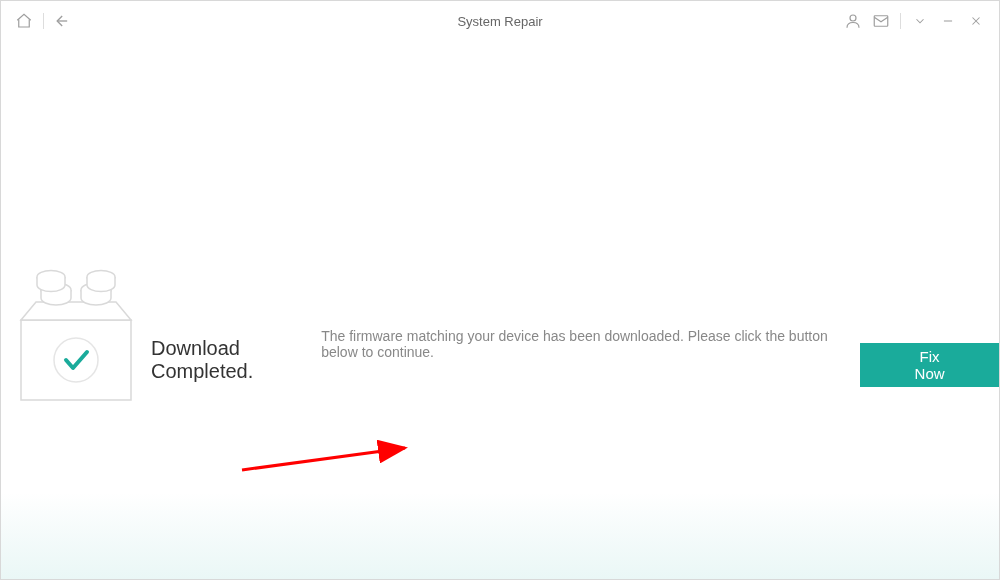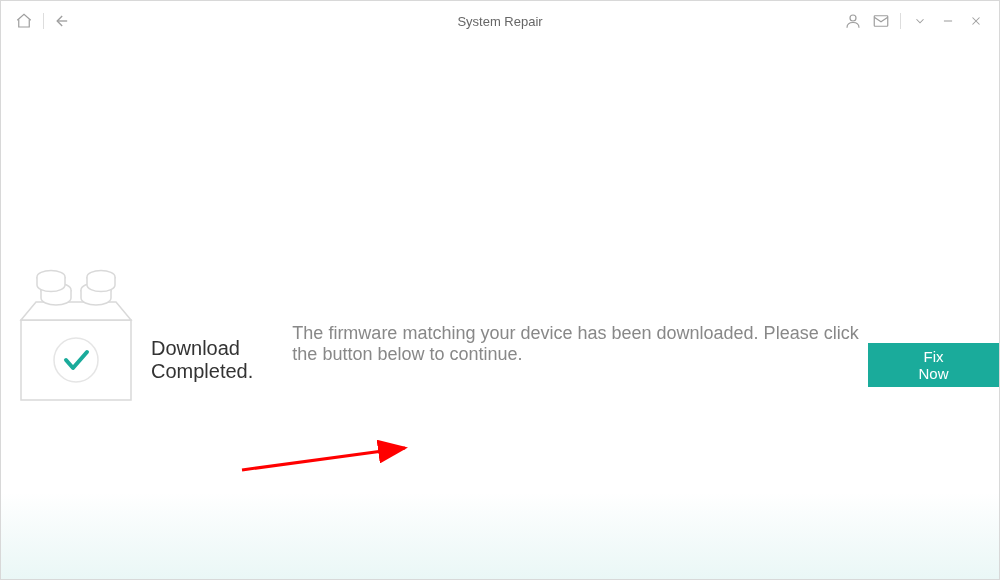--- a/index.html
+++ b/index.html
@@ -76,21 +76,21 @@
       margin-bottom: 50px;
       position: relative;
     }
     .heading {
       font-size: 20px;
       color: #333;
       font-weight: 400;
       margin-bottom: 10px;
     }
     .subtext {
-      font-size: 18px;
+      font-size: 14px;
       color: #888;
       margin-bottom: 42px;
     }
     .fix-btn {
       background: #1aab9b;
       color: #fff;
       border: none;
       padding: 0 46px;
       height: 44px;
       font-size: 15px;

